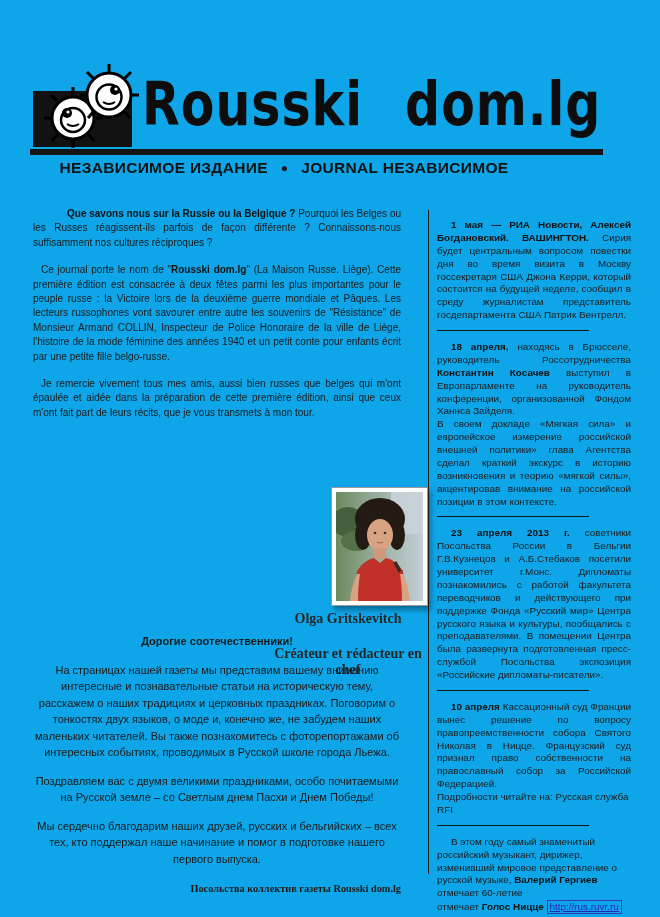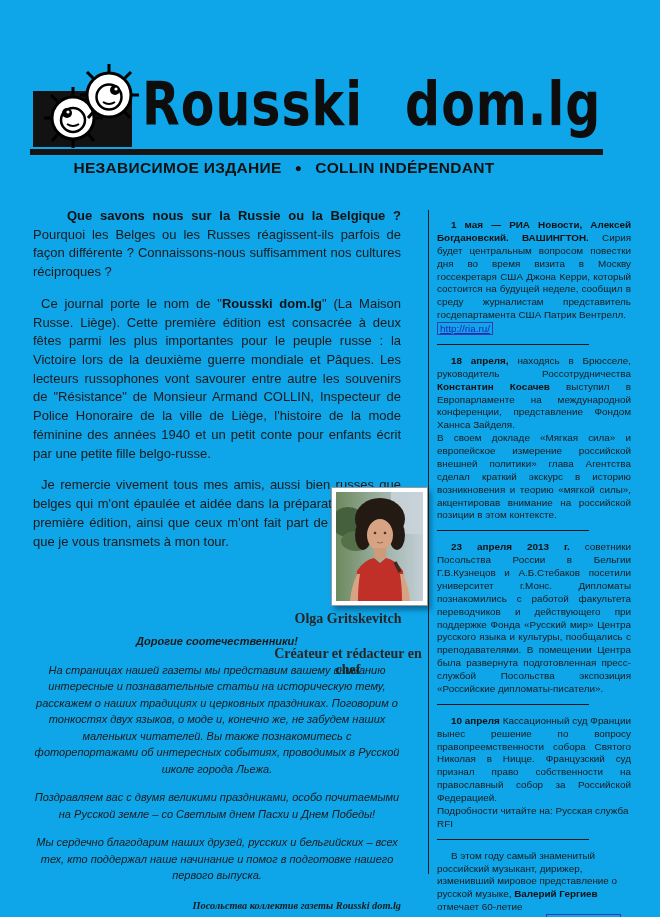--- a/index.html
+++ b/index.html
@@ -14,40 +14,40 @@
     font-family:"DejaVu Sans",sans-serif;font-weight:800;font-size:49px;color:#0d0d0d;
     letter-spacing:1px;word-spacing:24px;transform:scaleY(1.22);transform-origin:top left;white-space:nowrap;
   }
   .bar{position:absolute;left:30px;top:149px;width:573px;height:6px;background:#141414;}
   .tagline{
     position:absolute;left:30px;top:159px;width:508px;text-align:center;
     font-weight:bold;font-size:15.5px;letter-spacing:.3px;color:#111;
   }
   .tagline .dot{margin:0 13px;font-size:12px;vertical-align:1px;}
   
-  .left-col{position:absolute;left:33px;top:207px;width:368px;font-size:13px;line-height:1.44;text-align:justify;}
+  .left-col{position:absolute;left:33px;top:207px;width:368px;font-size:10px;line-height:1.44;text-align:justify;}
   .left-col p{margin:0 0 13px 0;}
   .p-first{text-indent:34px;}
   .p-indent{text-indent:8px;}
   .divider{position:absolute;left:428px;top:210px;width:1px;height:664px;background:#1c1c1c;}
   
   .photo-frame{
     position:absolute;left:331px;top:487px;width:97px;height:119px;box-sizing:border-box;
     background:#fff;border:1px solid #9a9a9a;padding:4px;box-shadow:3px 4px 5px rgba(0,0,0,.35);
   }
   .photo-frame svg{display:block;width:100%;height:100%;}
   .photo-caption{
     position:absolute;left:264px;top:611px;width:168px;text-align:center;
     font-family:"Liberation Serif",serif;font-weight:bold;color:#262626;
   }
   .cap-name{font-size:14px;margin-bottom:19px;}
   .cap-role{font-size:14px;}
   
   .ru-block{position:absolute;left:33px;top:633px;width:368px;text-align:center;font-size:11px;line-height:1.5;}
-  .ru-block p{margin:0 0 12px 0;font-style:italic;}
+  .ru-block p{margin:0 0 12px 0;}
   .ru-heading{font-weight:bold;}
   .credit{margin-top:14px !important;text-align:right;font-family:"Liberation Serif",serif;font-weight:bold;font-size:10.3px;}
   
   .right-col{position:absolute;left:437px;top:219px;width:194px;font-size:9.9px;line-height:1.3;text-align:justify;}
   .news-p{margin:0;}
   .ragged{text-align:left;}
   .fli{text-indent:14px;}
   .sep{border:none;border-top:1px solid #141414;width:152px;margin:8px 0 10px 0;}
   .link{color:#2323b8;text-decoration:underline;cursor:pointer;}
   .boxed{border:1px solid #3a3ab0;padding:0 2px;display:inline-block;line-height:1.15;}
@@ -90,21 +90,21 @@
     <circle cx="76" cy="39" r="12.5" fill="#fff" stroke="#000" stroke-width="2.5"></circle>
     <circle cx="82" cy="32" r="5" fill="#000"></circle>
       <circle cx="83" cy="31" r="1.6" fill="#fff"></circle>
     <path d="M70 44 Q76 48 82 44" stroke="#000" stroke-width="2" fill="none"></path>
   </svg>
 
   <div class="masthead-title">Rousski dom.lg</div>
   <div class="bar"></div>
 
   <div class="tagline">
-    <span>НЕЗАВИСИМОЕ ИЗДАНИЕ</span><span class="dot">●</span><span>COLLIN INDÉPENDANT</span>
+    <span>НЕЗАВИСИМОЕ ИЗДАНИЕ</span><span class="dot">●</span><span>JOURNAL НЕЗАВИСИМОЕ</span>
   </div>
 
   <div class="left-col">
     <p class="p-first"><b>Que savons nous sur la Russie ou la Belgique ?</b><span> Pourquoi les Belges ou les Russes réagissent-ils parfois de façon différente ? Connaissons-nous suffisamment nos cultures réciproques ?</span></p>
     <p class="p-indent"><span>Ce journal porte le nom de "</span><b>Rousski dom.lg</b><span>" (La Maison Russe. Liège). Cette première édition est consacrée à deux fêtes parmi les plus importantes pour le peuple russe : la Victoire lors de la deuxième guerre mondiale et Pâques. Les lecteurs russophones vont savourer entre autre les souvenirs de "Résistance" de Monsieur Armand COLLIN, Inspecteur de Police Honoraire de la ville de Liège, l'histoire de la mode féminine des années 1940 et un petit conte pour enfants écrit par une petite fille belgo-russe.</span></p>
     <p class="p-indent">Je remercie vivement tous mes amis, aussi bien russes que belges qui m'ont épaulée et aidée dans la préparation de cette première édition, ainsi que ceux m'ont fait part de leurs récits, que je vous transmets à mon tour.</p>
   </div>
 
   <div class="photo-frame">
     <svg viewBox="0 0 87 109" aria-hidden="true">
@@ -145,40 +145,39 @@
     <p>Мы сердечно благодарим наших друзей, русских и бельгийских – всех тех, кто поддержал наше начинание и помог в подготовке нашего первого выпуска.</p>
     <p class="credit">Посольства коллектив газеты Rousski dom.lg</p>
   </div>
 
   <div class="divider"></div>
 
   <div class="right-col">
 
     <article>
       <p class="news-p fli"><b>1 мая — РИА Новости, Алексей Богдановский. ВАШИНГТОН.</b><span> Сирия будет центральным вопросом повестки дня во время визита в Москву госсекретаря США Джона Керри, который состоится на будущей неделе, сообщил в среду журналистам представитель госдепартамента США Патрик Вентрелл.</span></p>
-      <p class="news-p ragged"><a class="link boxed">http://ria.ru/</a></p>
     </article>
     <hr class="sep">
 
     <article>
-      <p class="news-p fli"><b>18 апреля,</b><span> находясь в Брюсселе, руководитель Россотрудничества </span><b>Константин Косачев</b><span> выступил в Европарламенте на международной конференции, представление Фондом Ханнса Зайделя.</span></p>
+      <p class="news-p fli"><b>18 апреля,</b><span> находясь в Брюсселе, руководитель Россотрудничества </span><b>Константин Косачев</b><span> выступил в Европарламенте на руководитель конференции, организованной Фондом Ханнса Зайделя.</span></p>
       <p class="news-p">В своем докладе «Мягкая сила» и европейское измерение российской внешней политики» глава Агентства сделал краткий экскурс в историю возникновения и теорию «мягкой силы», акцентировав внимание на российской позиции в этом контексте.</p>
     </article>
     <hr class="sep">
 
     <article>
       <p class="news-p fli"><b>23 апреля 2013 г.</b><span> советники Посольства России в Бельгии Г.В.Кузнецов и А.Б.Стебаков посетили университет г.Монс. Дипломаты познакомились с работой факультета переводчиков и действующего при поддержке Фонда «Русский мир» Центра русского языка и культуры, пообщались с преподавателями. В помещении Центра была развернута подготовленная пресс-службой Посольства экспозиция «Российские дипломаты-писатели».</span></p>
     </article>
     <hr class="sep">
 
     <article>
       <p class="news-p fli"><b>10 апреля</b><span> Кассационный суд Франции вынес решение по вопросу правопреемственности собора Святого Николая в Ницце. Французский суд признал право собственности на православный собор за Российской Федерацией.</span></p>
       <p class="news-p ragged">Подробности читайте на: Русская служба RFI</p>
     </article>
     <hr class="sep">
 
     <article>
       <p class="news-p fli ragged"><span>В этом году самый знаменитый российский музыкант, дирижер, изменивший мировое представление о русской музыке, </span><b>Валерий Гергиев</b><span> отмечает 60-летие</span></p>
-      <p class="news-p ragged"><span>сообщил </span><b>Голос Ницце</b> <a class="link boxed">http://rus.ruvr.ru</a></p>
+      <p class="news-p ragged"><span>отмечает </span><b>Голос Ницце</b> <a class="link boxed">http://rus.ruvr.ru</a></p>
     </article>
 
   </div>
 </div>
 
 </body></html>

